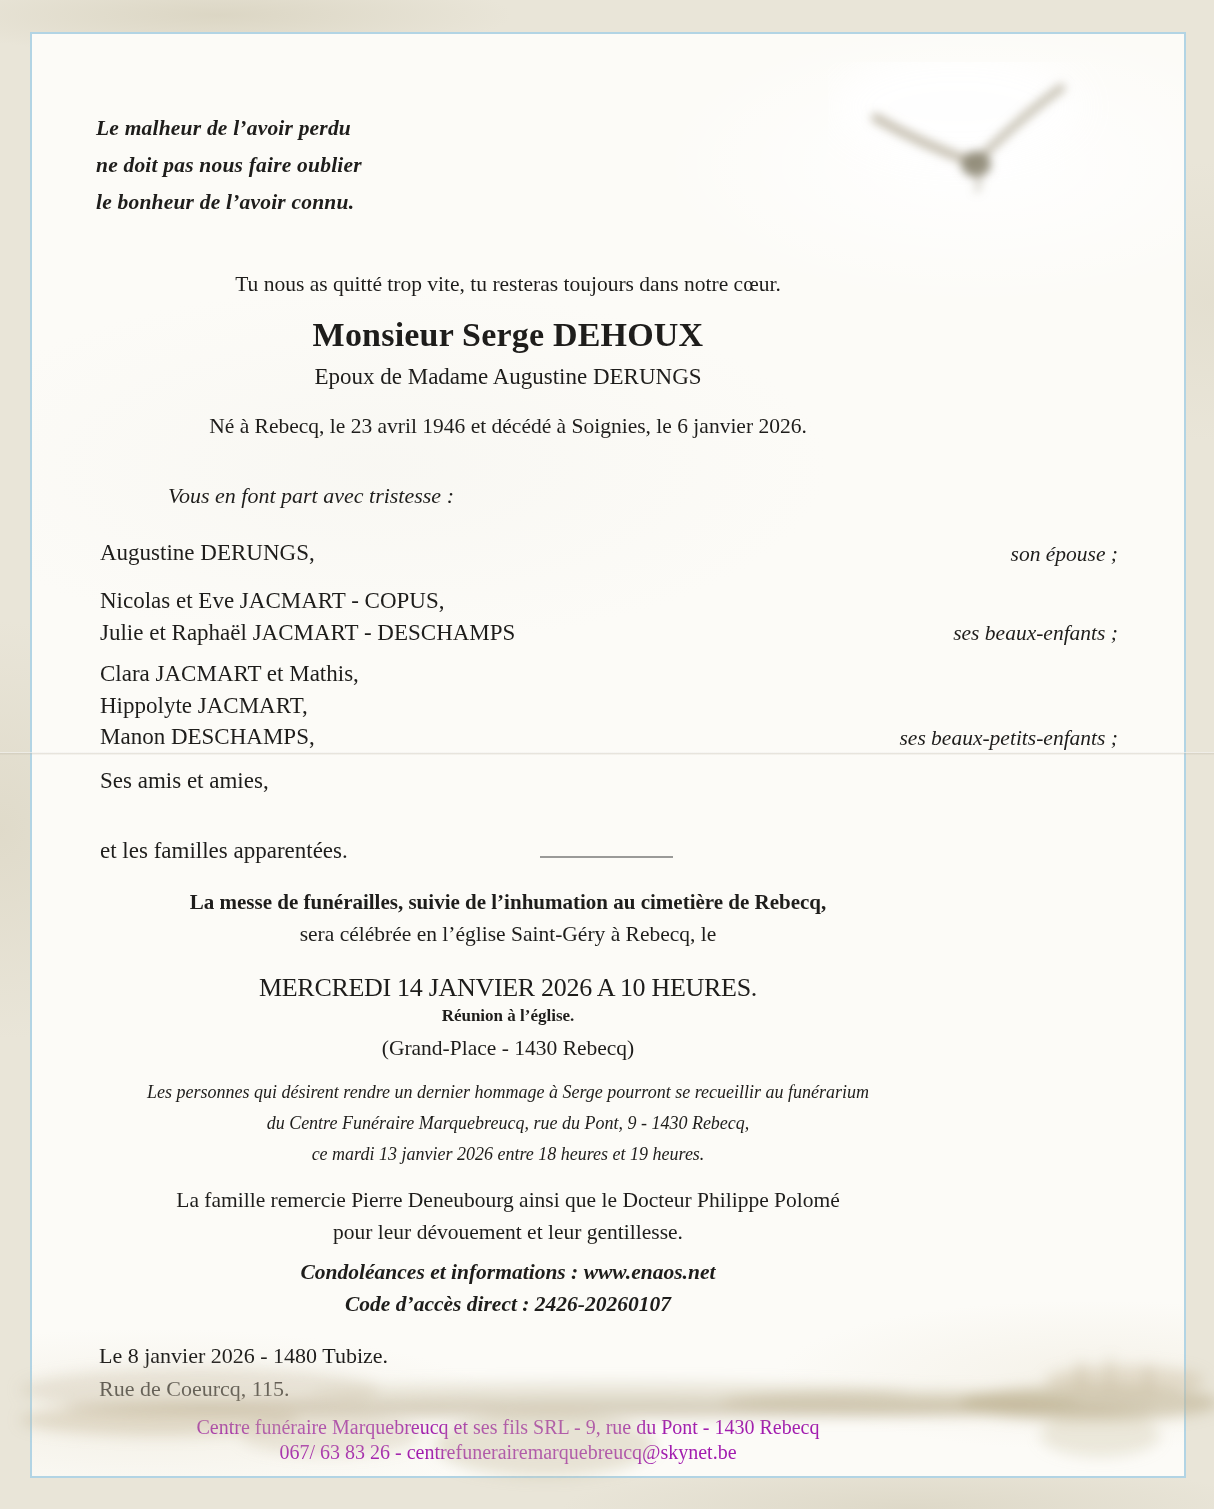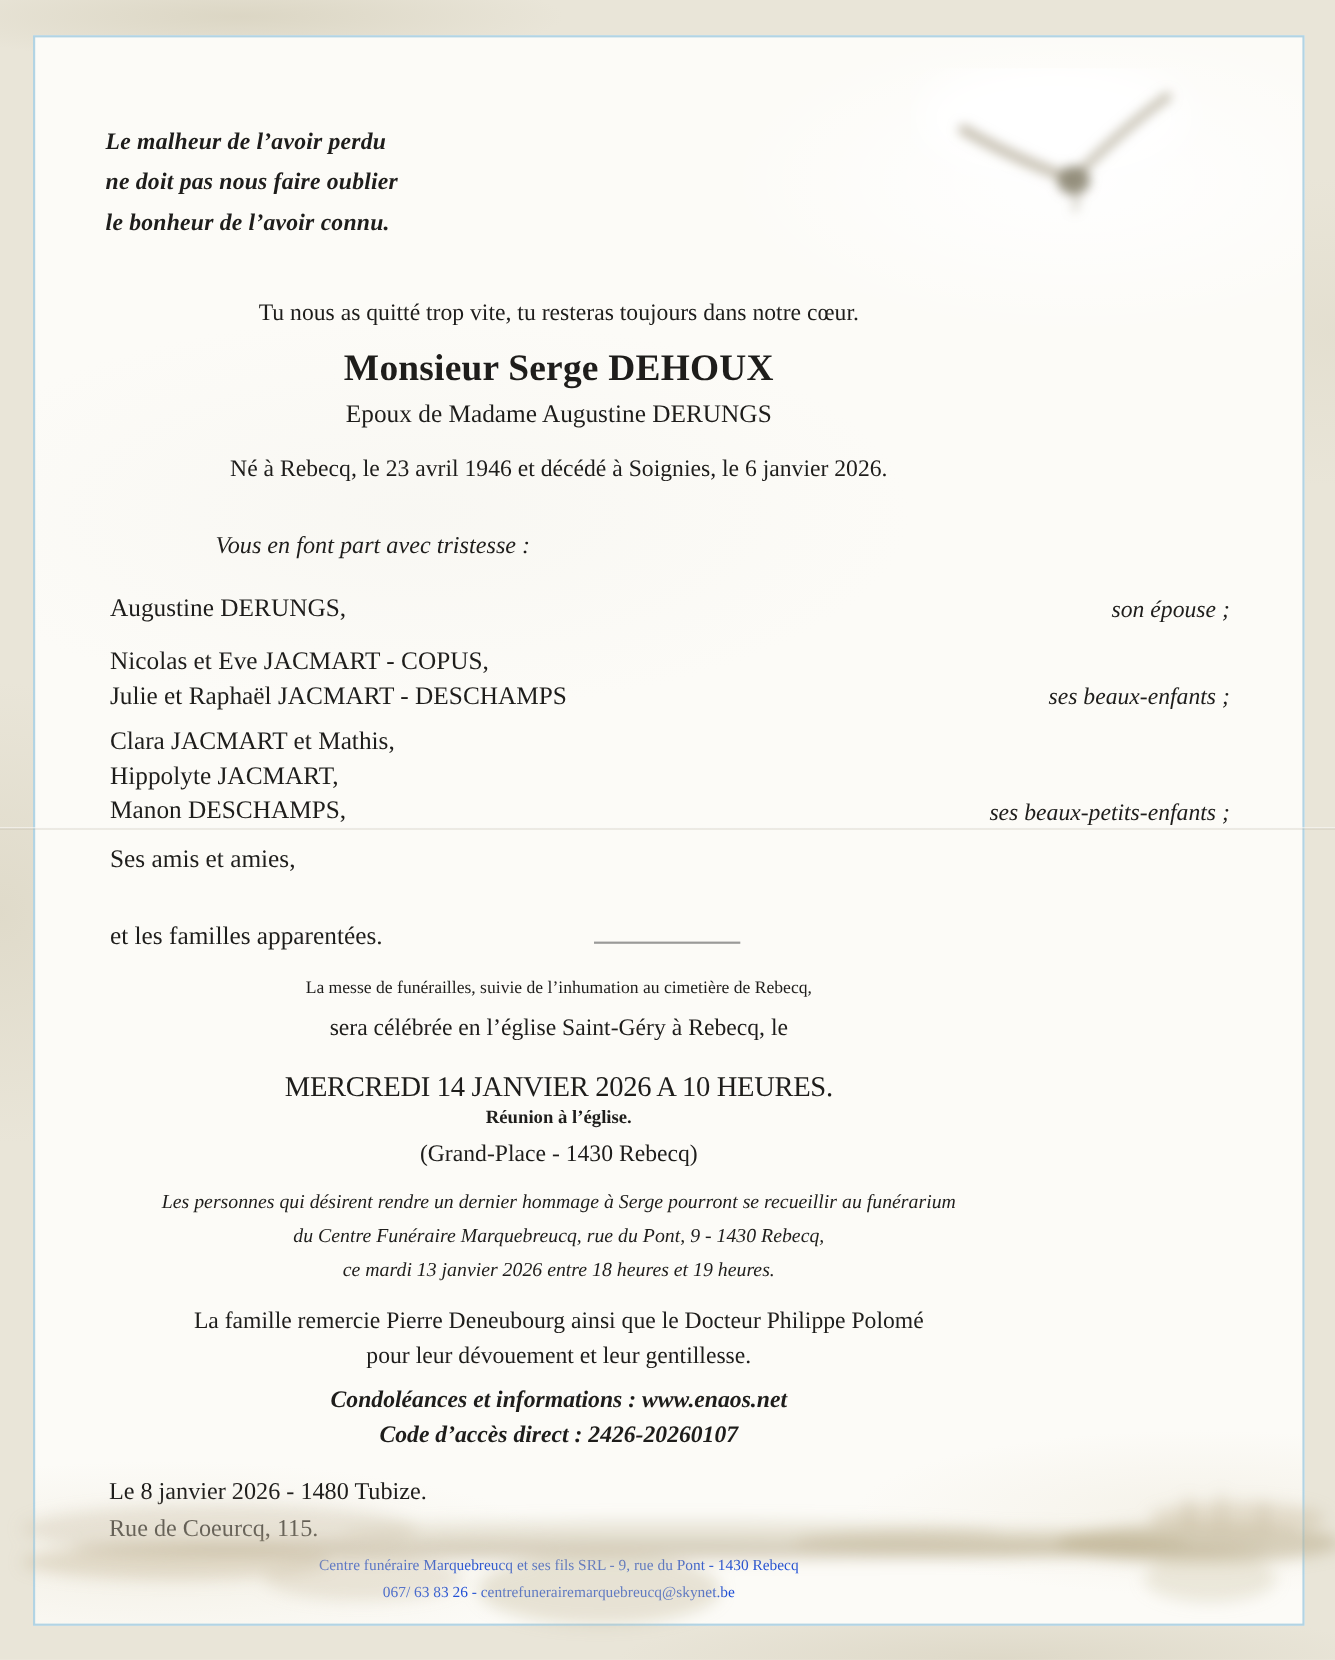--- a/index.html
+++ b/index.html
@@ -29,40 +29,40 @@
   }
   .content{position:absolute;inset:0;}
   .abs{position:absolute;}
   .center{left:0;width:1016px;text-align:center;}
   
   .epigraph{left:96px;top:110px;font-size:21.5px;line-height:37px;font-weight:bold;font-style:italic;letter-spacing:.2px;}
   .intro{top:272px;font-size:21.5px;}
   .title{top:316px;font-size:34px;font-weight:bold;letter-spacing:.2px;}
   .subtitle{top:364px;font-size:23px;}
   .lifedates{top:414px;font-size:21.5px;}
-  .lead{left:196px;top:483px;font-size:22px;font-style:italic;}
+  .lead{left:168px;top:483px;font-size:22px;font-style:italic;}
   .fam{left:100px;width:1018px;display:flex;justify-content:space-between;align-items:flex-end;}
   .fam .names{font-size:23px;line-height:31.5px;}
   .fam .rel{font-size:21.5px;font-style:italic;white-space:nowrap;padding-bottom:2px;}
   .g1{top:537px;} .g2{top:585px;} .g3{top:658px;} .g4{top:765px;} .g5{top:811px;margin-top:24px;}
   .divider{top:856px;left:540px;width:133px;height:2px;background:#9a9a98;}
-  .cer1{top:890px;font-size:16px;}
+  .cer1{top:890px;font-size:21px;font-weight:bold;}
   .cer2{top:922px;font-size:21.5px;}
   .cerdate{top:973px;font-size:26px;font-weight:normal;letter-spacing:-.3px;}
   .cermeet{top:1006px;font-size:17px;font-weight:bold;}
   .cerloc{top:1036px;font-size:21.5px;}
   .vis1{top:1082px;} .vis2{top:1113px;} .vis3{top:1144px;}
   .visit{font-size:18px;font-style:italic;}
   .th1{top:1188px;font-family:Liberation Serif, serif;} .th2{top:1220px;}
   .thanks{font-size:21.5px;}
   .cond1{top:1260px;} .cond2{top:1292px;}
   .cond{font-size:21.5px;font-weight:bold;font-style:italic;}
   .issued{left:99px;top:1339px;font-size:22px;line-height:33px;}
   .foot1{top:1416px;} .foot2{top:1441px;}
-  .footer{font-size:14px;color:#1d4ed8;}
+  .footer{font-size:20px;color:#a21caf;}
   
   .crease{left:0;top:752px;width:1214px;height:3px;
     background:linear-gradient(to bottom, rgba(255,255,255,.8), rgba(168,160,140,.28) 55%, rgba(255,255,255,0));}
   .dove-wrap{left:828px;top:62px;width:300px;height:170px;pointer-events:none;}
   .watermark-wrap{left:0;top:1340px;width:1214px;height:169px;pointer-events:none;}
 </style>
 </head>
 <body>
 
 <div class="page">

